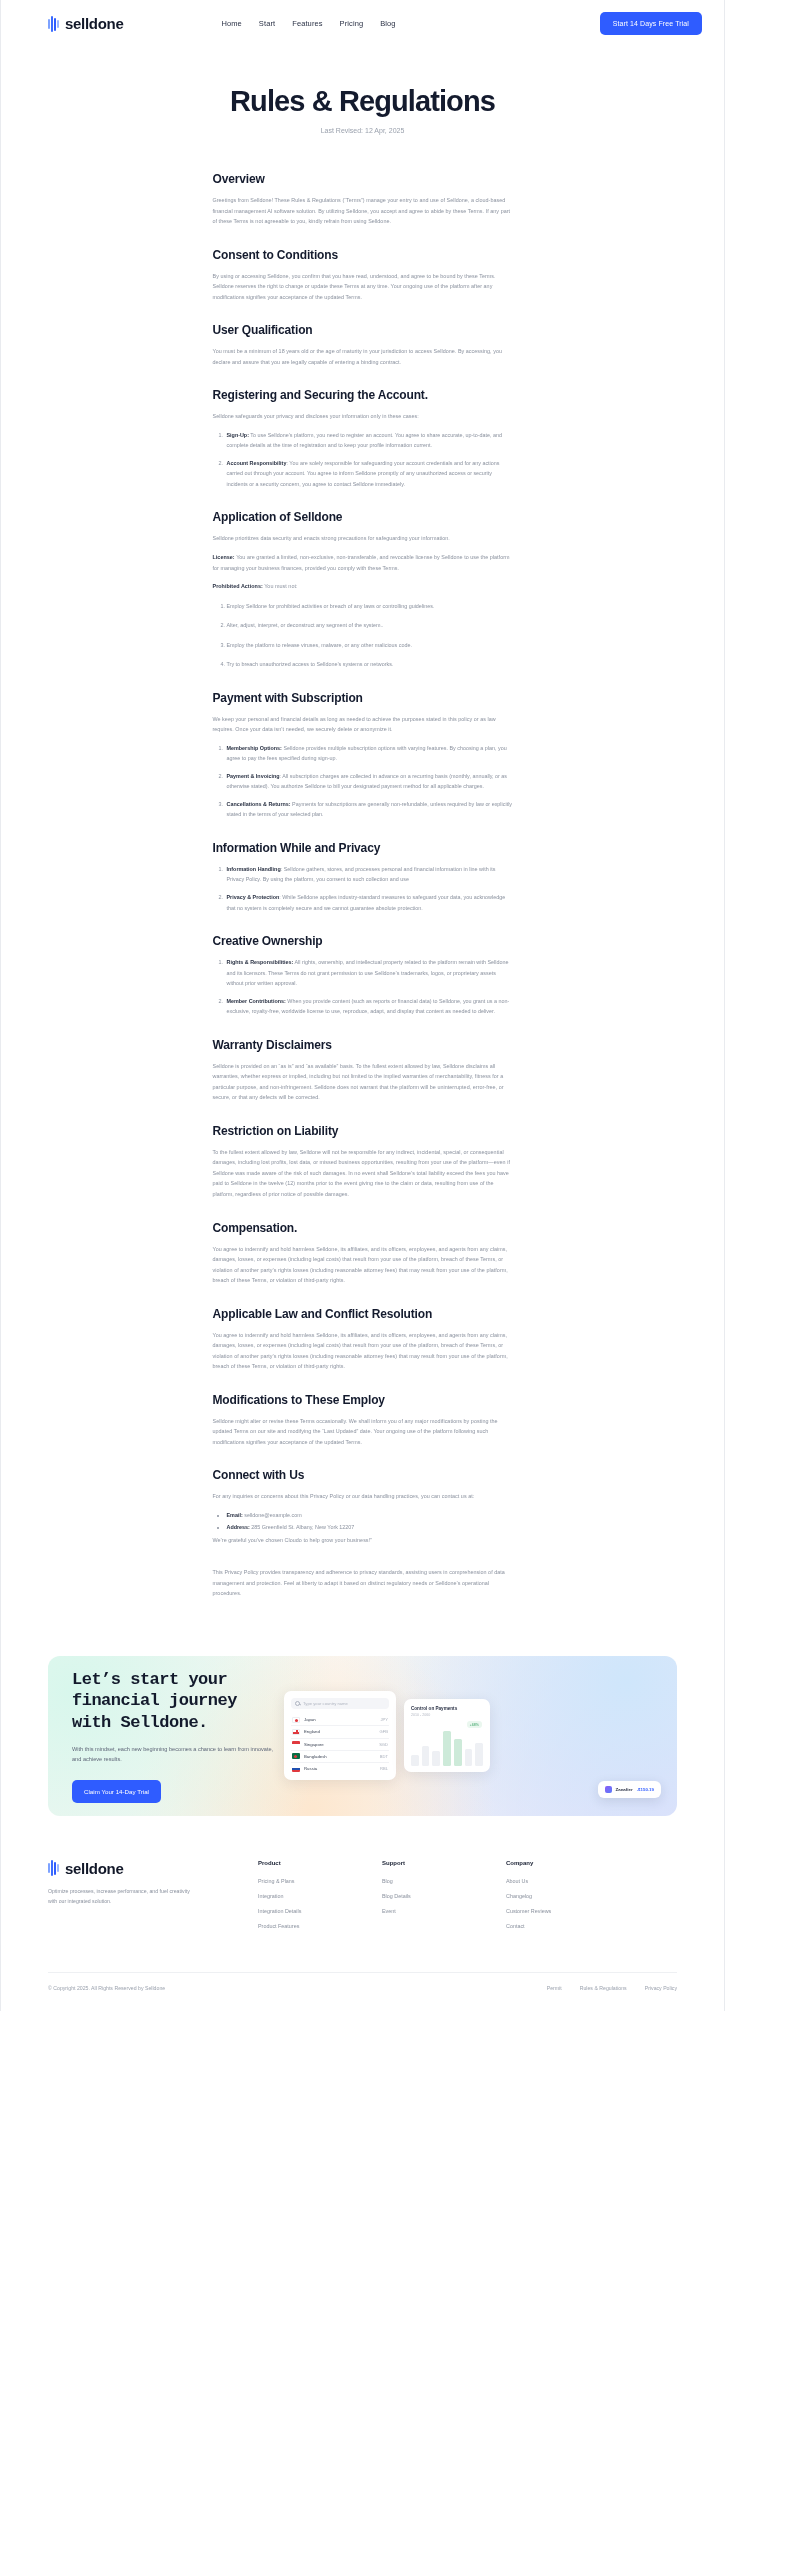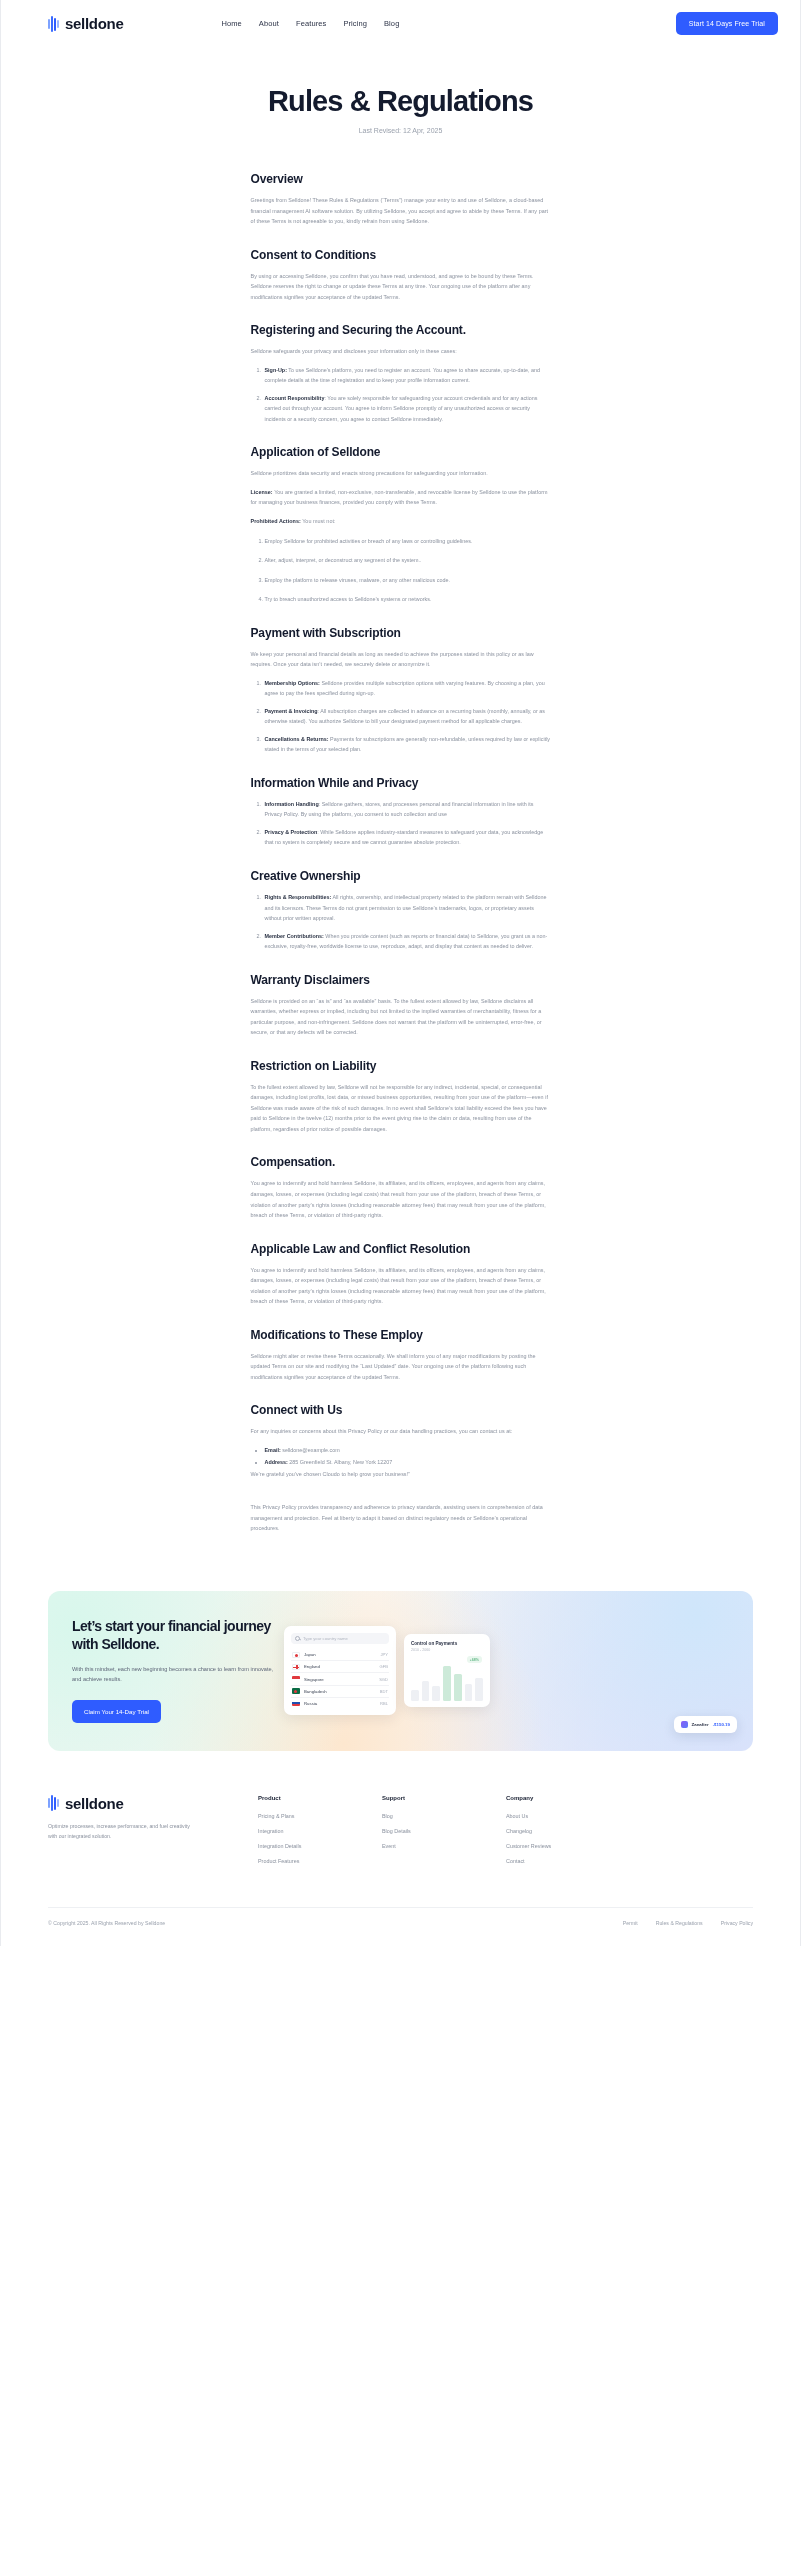--- a/index.html
+++ b/index.html
@@ -6,21 +6,21 @@
   html, body { width: 801px; }
   body {
     font-family: "Liberation Sans", sans-serif;
     background: #ffffff;
     color: #1b2233;
     width: 801px;
     min-height: 2560px;
     position: relative;
     overflow-x: hidden;
   }
-  .page { width: 801px; position: relative; }
+  .page { width: 725px; position: relative; }
 
   
   .nav {
     height: 47px;
     display: flex;
     align-items: center;
     padding: 0 23px 0 48px;
     background: #fff;
   }
   .brand { display: flex; align-items: center; gap: 6px; }
@@ -94,22 +94,22 @@
     background:
       radial-gradient(circle at 4% 22%, #d8f7ec 0%, rgba(216,247,236,0) 42%),
       radial-gradient(circle at 42% 96%, #fde7cf 0%, rgba(253,231,207,0) 46%),
       radial-gradient(circle at 92% 16%, #cfe6fb 0%, rgba(207,230,251,0) 48%),
       radial-gradient(circle at 97% 92%, #e4dcfb 0%, rgba(228,220,251,0) 46%),
       linear-gradient(120deg,#f3f7f4 0%,#faf6f1 45%,#f1f3fb 100%);
     display: flex; align-items: center;
   }
   .cta-left { padding: 0 0 0 24px; width: 232px; }
   .cta-left h3 {
-    font-size: 14px; line-height: 1.28; font-weight: 700;
-    letter-spacing: -0.5px; color: #131a2c;
+    font-size: 17px; line-height: 1.28; font-weight: 700;
+    letter-spacing: -0.5px; color: #131a2c; font-family: Liberation Mono, monospace;
   }
   .cta-left p {
     margin-top: 10px; font-size: 5.6px; line-height: 1.85; color: #5d6577;
   }
   .cta-btn {
     margin-top: 15px; background: #2f5cff; color: #fff; border: none;
     border-radius: 5px; font-size: 6.2px; padding: 8px 12px; cursor: pointer;
   }
   .cta-right {
     position: relative; flex: 1; height: 100%; display: flex;
@@ -213,21 +213,21 @@
       <span class="brand-mark">
         <i></i>
           <i></i>
           <i></i>
           <i></i>
       </span>
       <span class="brand-name">selldone</span>
     </div>
     <div class="nav-links">
       <a href="#">Home</a>
-      <a href="#">About</a>
+      <a href="#">Start</a>
       <a href="#">Features</a>
       <a href="#">Pricing</a>
       <a href="#">Blog</a>
     </div>
     <button class="nav-cta">Start 14 Days Free Trial</button>
   </div>
 
   <div class="hero">
     <h1>Rules &amp; Regulations</h1>
     <div class="revised">Last Revised: 12 Apr, 2025</div>
@@ -235,20 +235,24 @@
 
   <div class="article">
     <div id="sections">
         <div class="sec">
           <h2>Overview</h2>
           <p>Greetings from Selldone! These Rules &amp; Regulations (“Terms”) manage your entry to and use of Selldone, a cloud-based financial management AI software solution. By utilizing Selldone, you accept and agree to abide by these Terms. If any part of these Terms is not agreeable to you, kindly refrain from using Selldone.</p>
         </div>
         <div class="sec">
           <h2>Consent to Conditions</h2>
           <p>By using or accessing Selldone, you confirm that you have read, understood, and agree to be bound by these Terms. Selldone reserves the right to change or update these Terms at any time. Your ongoing use of the platform after any modifications signifies your acceptance of the updated Terms.</p>
+        </div>
+        <div class="sec">
+          <h2>User Qualification</h2>
+          <p>You must be a minimum of 18 years old or the age of maturity in your jurisdiction to access Selldone. By accessing, you declare and assure that you are legally capable of entering a binding contract.</p>
         </div>
         <div class="sec">
           <h2>Registering and Securing the Account.</h2>
           <p>Selldone safeguards your privacy and discloses your information only in these cases:</p>
           <ol class="nums">
             <li><b>Sign-Up:</b><span> To use Selldone’s platform, you need to register an account. You agree to share accurate, up-to-date, and complete details at the time of registration and to keep your profile information current.</span></li>
             <li><b>Account Responsibility</b><span>: You are solely responsible for safeguarding your account credentials and for any actions carried out through your account. You agree to inform Selldone promptly of any unauthorized access or security incidents or a security concern, you agree to contact Selldone immediately.</span></li>
           </ol>
         </div>
         <div class="sec">

